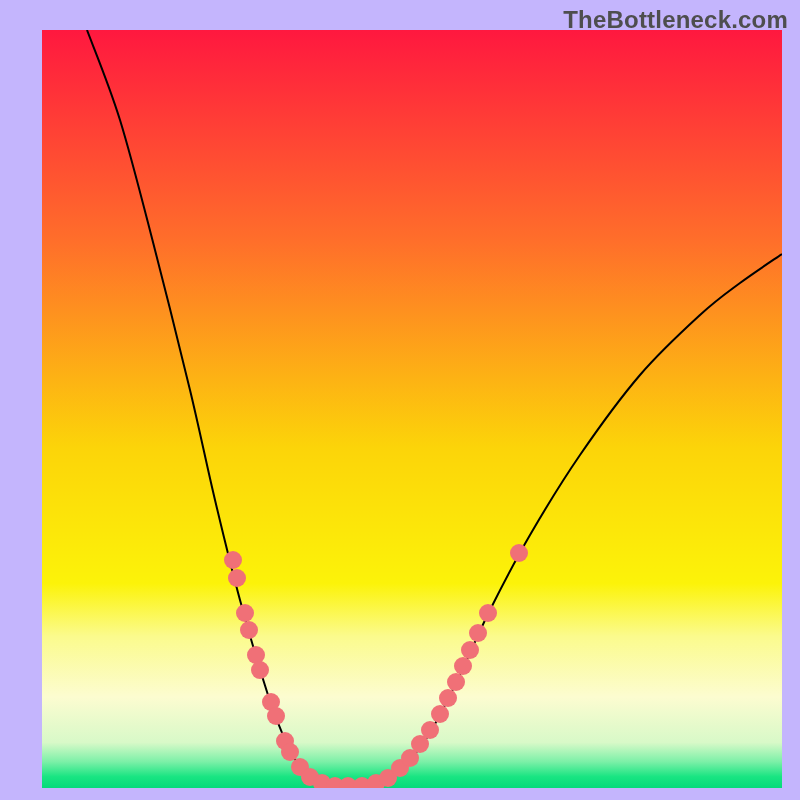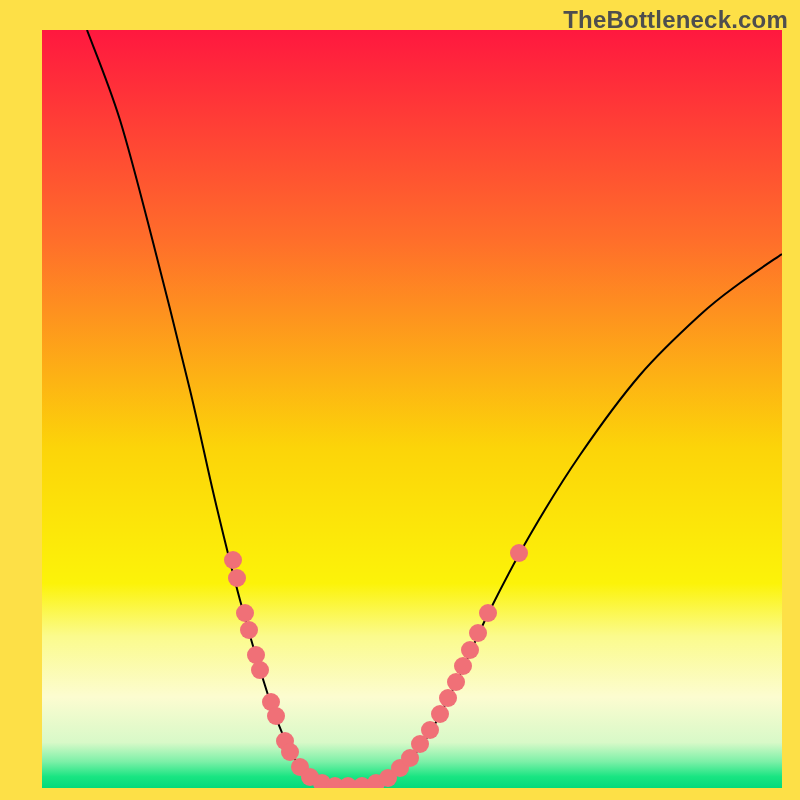--- a/index.html
+++ b/index.html
@@ -9,21 +9,21 @@
     height: 800px;
     background: #000000;
     overflow: hidden;
   }
   .frame {
     position: absolute;
     left: 0;
     top: 0;
     width: 800px;
     height: 800px;
-    background: #fde047;
+    background: #c4b5fd;
   }
   .watermark {
     position: absolute;
     right: 12px;
     top: 6px;
     color: #4e4e4e;
     font-family: Arial, Helvetica, sans-serif;
     font-size: 24px;
     font-weight: 600;
     letter-spacing: 0.2px;

